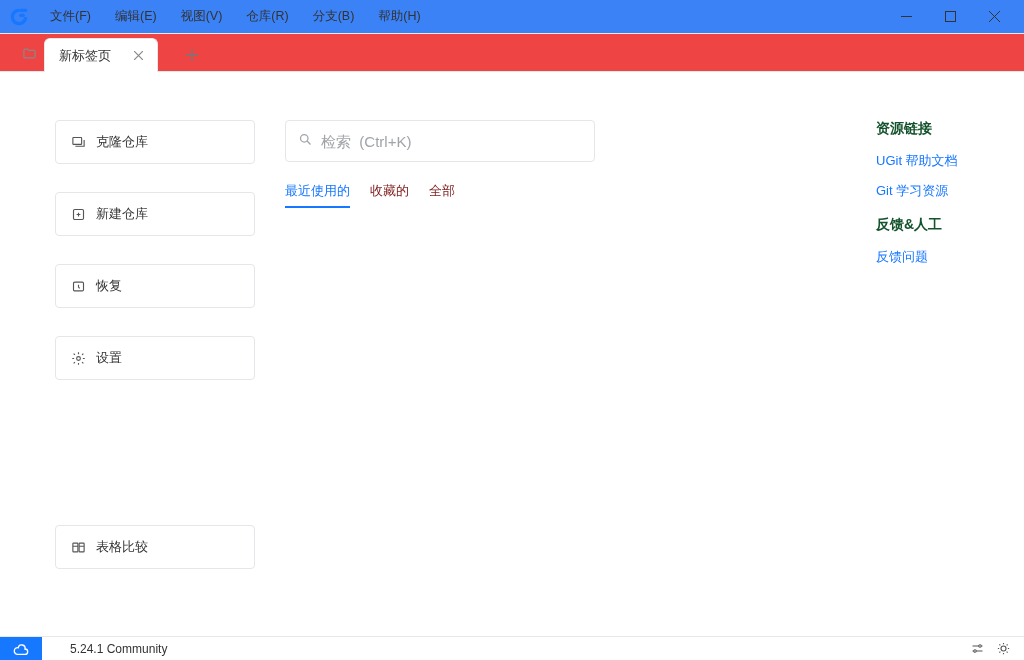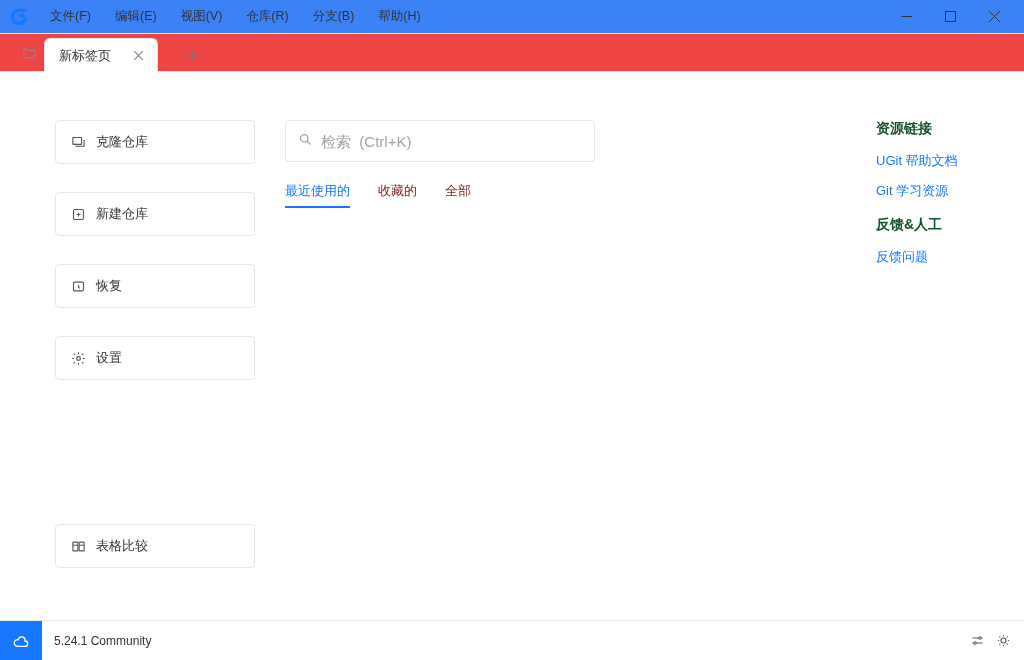--- a/index.html
+++ b/index.html
@@ -134,21 +134,21 @@
     .action-btn .ic {
       width: 16px;
       height: 16px;
       display: flex;
       align-items: center;
       justify-content: center;
       color: #555;
       flex-shrink: 0;
     }
     .left-spacer { flex: 1; }
-    .left-bottom { margin-bottom: 52px; }
+    .left-bottom { margin-bottom: 67px; }
     .center-col {
       flex: 1;
       max-width: 480px;
     }
     .search-box {
       height: 42px;
       border: 1px solid #E4E6E8;
       border-radius: 4px;
       display: flex;
       align-items: center;
@@ -160,21 +160,21 @@
       border: none;
       outline: none;
       font-size: 15px;
       color: #333;
       flex: 1;
       background: transparent;
     }
     .search-box input::placeholder { color: #A0A4A8; }
     .filter-tabs {
       display: flex;
-      gap: 28px;
+      gap: 20px;
       margin-top: 20px;
       font-size: 13px;
     }
     .filter-tab {
       padding-bottom: 6px;
       color: #7f1d1d;
       cursor: pointer;
     }
     .filter-tab.active {
       color: #1677FF;
@@ -195,26 +195,27 @@
     .right-link {
       display: block;
       color: #1677FF;
       font-size: 13px;
       margin-bottom: 12px;
       cursor: pointer;
     }
     .right-section2 { margin-top: 16px; }
     
     .statusbar {
-      height: 40px;
+      height: 24px;
       border-top: 1px solid #E8E8E8;
       display: flex;
       align-items: center;
       font-size: 12px;
       color: #333;
+      gap: 16px;
     }
     .status-left {
       background: #1677FF;
       height: 100%;
       width: 42px;
       display: flex;
       align-items: center;
       justify-content: center;
     }
     .status-version {

